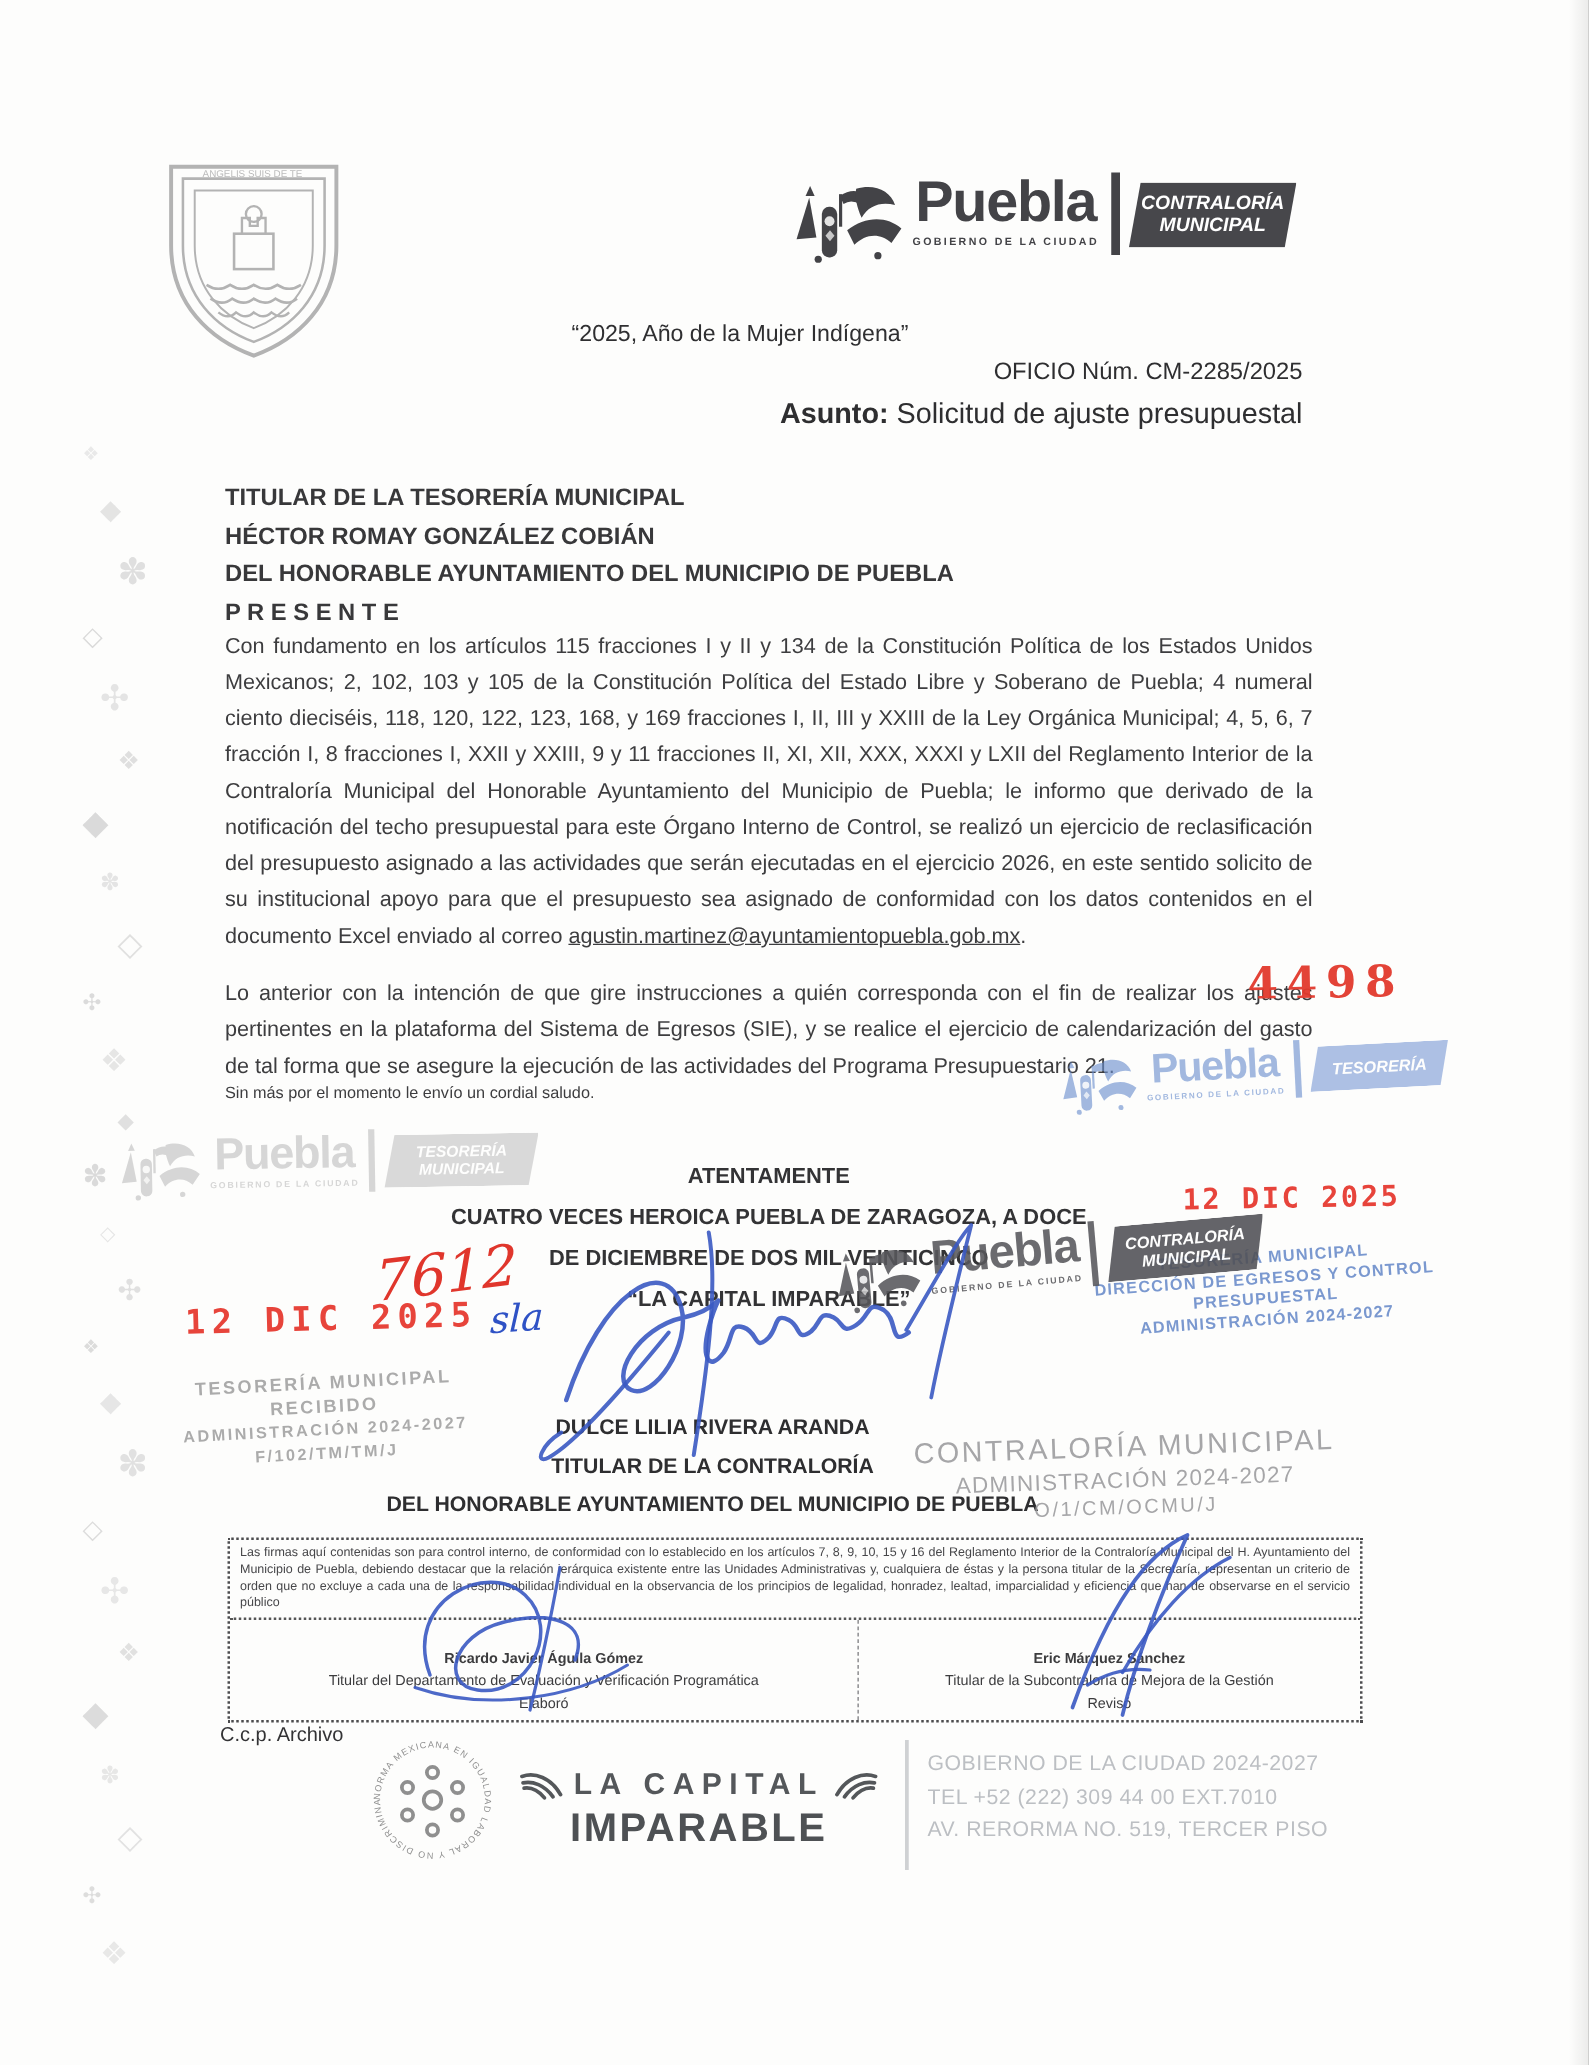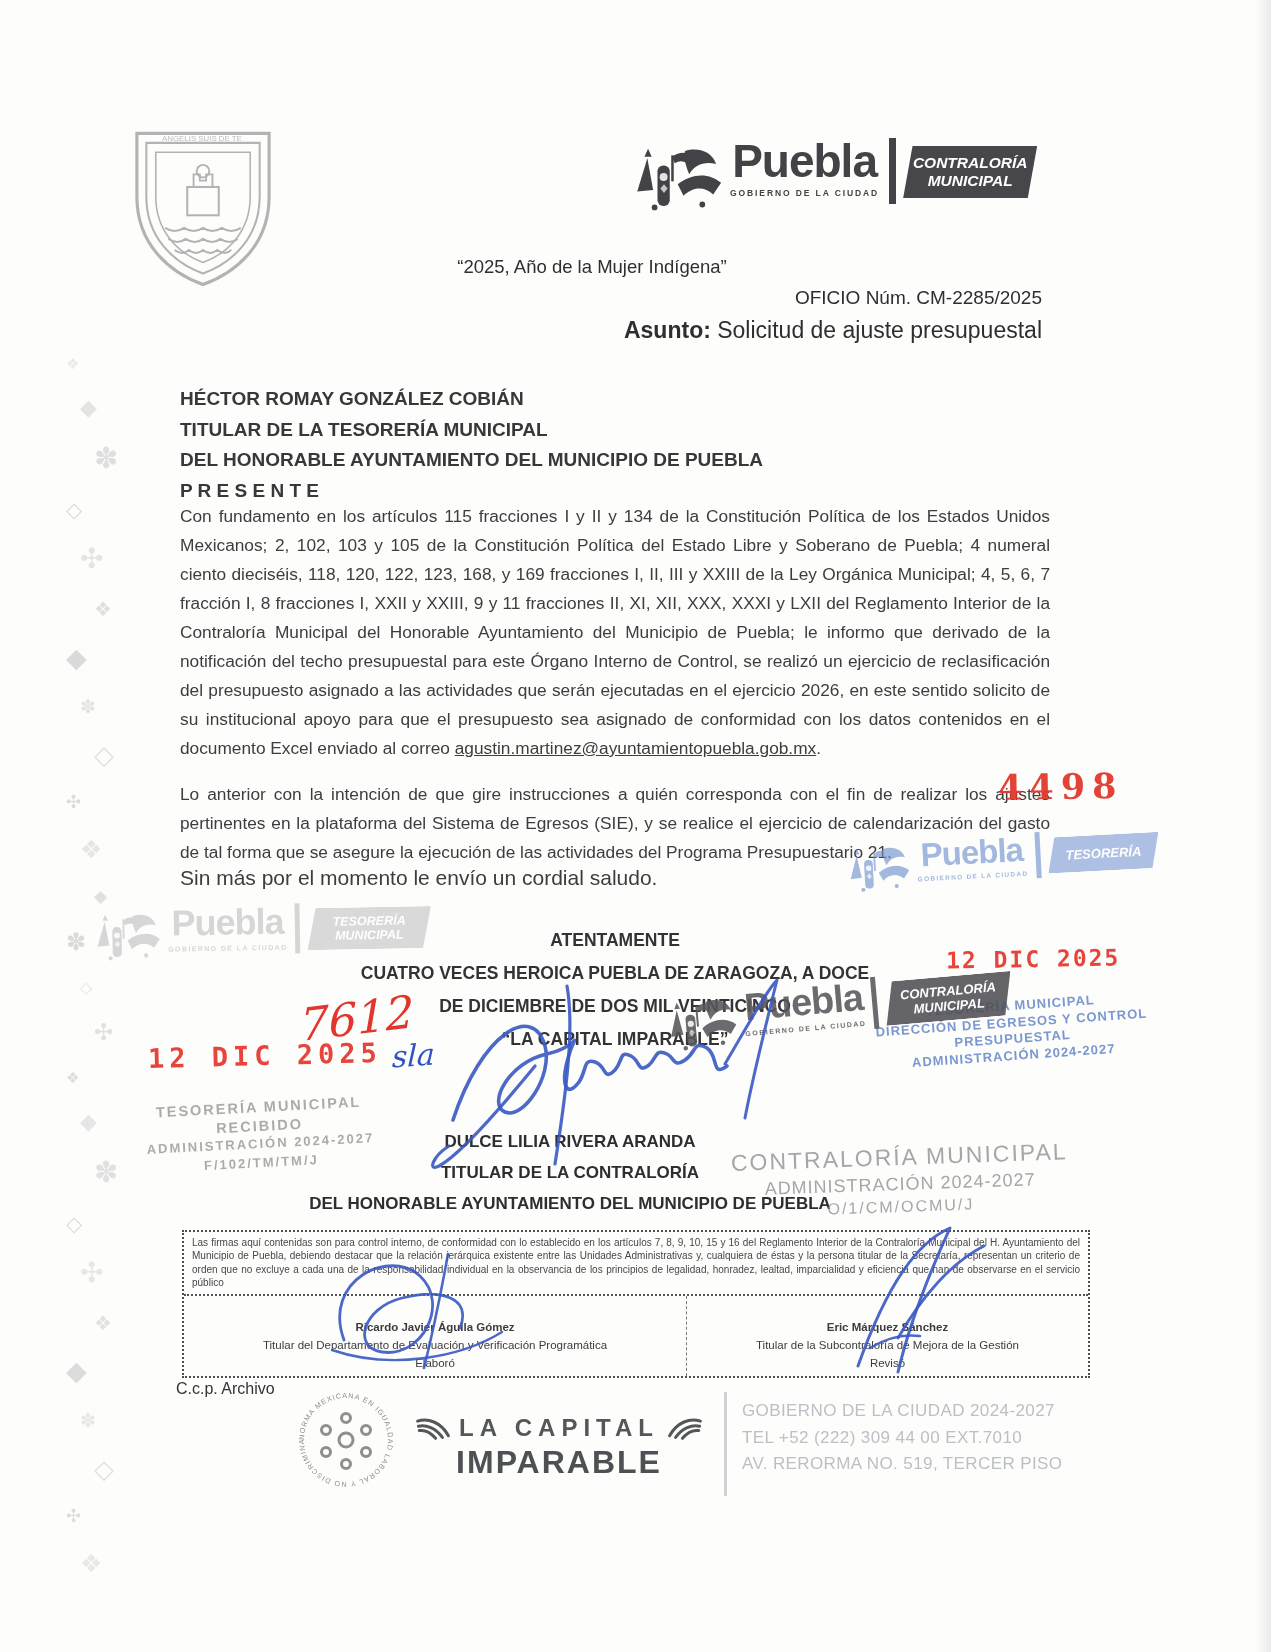--- a/index.html
+++ b/index.html
@@ -36,21 +36,21 @@
   .quote{left:352px;top:256px;width:480px;text-align:center;font-size:18.5px;color:#2f2f31;}
   .oficio{left:600px;top:287px;width:442px;text-align:right;font-size:19px;color:#2e2e30;}
   .asunto{left:600px;top:317px;width:442px;text-align:right;font-size:23px;color:#2e2e30;}
   .asunto b{font-weight:700;}
 
   .recipient{left:180px;top:384px;font-size:19px;font-weight:700;line-height:30.5px;color:#38383a;}
   .para{left:180px;width:870px;font-size:17.3px;line-height:29px;text-align:justify;color:#3d3d3f;z-index:1;}
   .para1{top:502px;}
   .para2{top:780px;}
   .email{text-decoration:underline;}
-  .closing{left:180px;top:866px;font-size:21px;color:#3d3d3f;}
+  .closing{left:180px;top:866px;font-size:13px;color:#3d3d3f;}
 
   .signoff{left:245px;top:924px;width:740px;text-align:center;font-size:17.5px;font-weight:700;
         line-height:33px;color:#333335;z-index:1;}
 
   .sig-block{left:250px;top:1126px;width:640px;text-align:center;font-size:17px;font-weight:700;
         line-height:31px;color:#2e2e30;z-index:1;}
 
   
   .folio-red{left:998px;top:766px;font-family:"DejaVu Serif",serif;font-weight:700;font-size:35px;
         letter-spacing:7px;color:#e23a2d;transform:rotate(-1deg);opacity:.95;z-index:3;}
@@ -224,22 +224,22 @@
   </div>
 
   <div class="abs quote">“2025, Año de la Mujer Indígena”</div>
   <div class="abs oficio">OFICIO Núm. CM-2285/2025</div>
   <div class="abs asunto">
     <b>Asunto:</b>
     <span>Solicitud de ajuste presupuestal</span>
   </div>
 
   <div class="abs recipient">
+    <div>TITULAR DE LA TESORERÍA MUNICIPAL</div>
     <div>HÉCTOR ROMAY GONZÁLEZ COBIÁN</div>
-    <div>TITULAR DE LA TESORERÍA MUNICIPAL</div>
     <div>DEL HONORABLE AYUNTAMIENTO DEL MUNICIPIO DE PUEBLA</div>
     <div>P R E S E N T E</div>
   </div>
 
   <div class="abs para para1"><span>Con fundamento en los artículos 115 fracciones I y II y 134 de la Constitución Política de los Estados Unidos Mexicanos; 2, 102, 103 y 105 de la Constitución Política del Estado Libre y Soberano de Puebla; 4 numeral ciento dieciséis, 118, 120, 122, 123, 168, y 169 fracciones I, II, III y XXIII de la Ley Orgánica Municipal; 4, 5, 6, 7 fracción I, 8 fracciones I, XXII y XXIII, 9 y 11 fracciones II, XI, XII, XXX, XXXI y LXII del Reglamento Interior de la Contraloría Municipal del Honorable Ayuntamiento del Municipio de Puebla; le informo que derivado de la notificación del techo presupuestal para este Órgano Interno de Control, se realizó un ejercicio de reclasificación del presupuesto asignado a las actividades que serán ejecutadas en el ejercicio 2026, en este sentido solicito de su institucional apoyo para que el presupuesto sea asignado de conformidad con los datos contenidos en el documento Excel enviado al correo </span><span class="email">agustin.martinez@ayuntamientopuebla.gob.mx</span><span>.</span></div>
 
   <div class="abs para para2">Lo anterior con la intención de que gire instrucciones a quién corresponda con el fin de realizar los ajustes pertinentes en la plataforma del Sistema de Egresos (SIE), y se realice el ejercicio de calendarización del gasto de tal forma que se asegure la ejecución de las actividades del Programa Presupuestario 21.</div>
 
   <div class="abs folio-red">4498</div>
 

